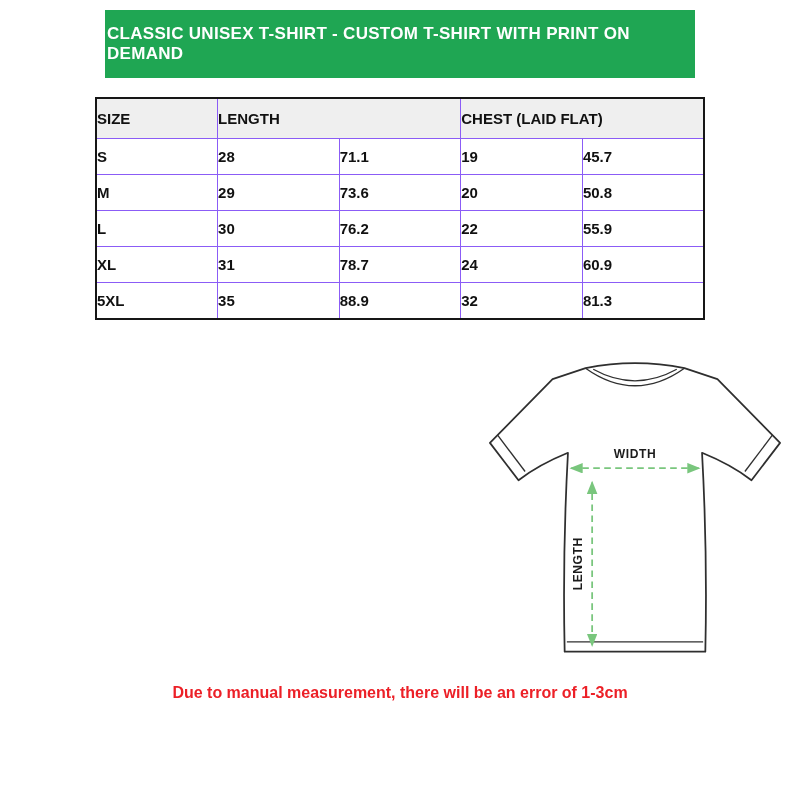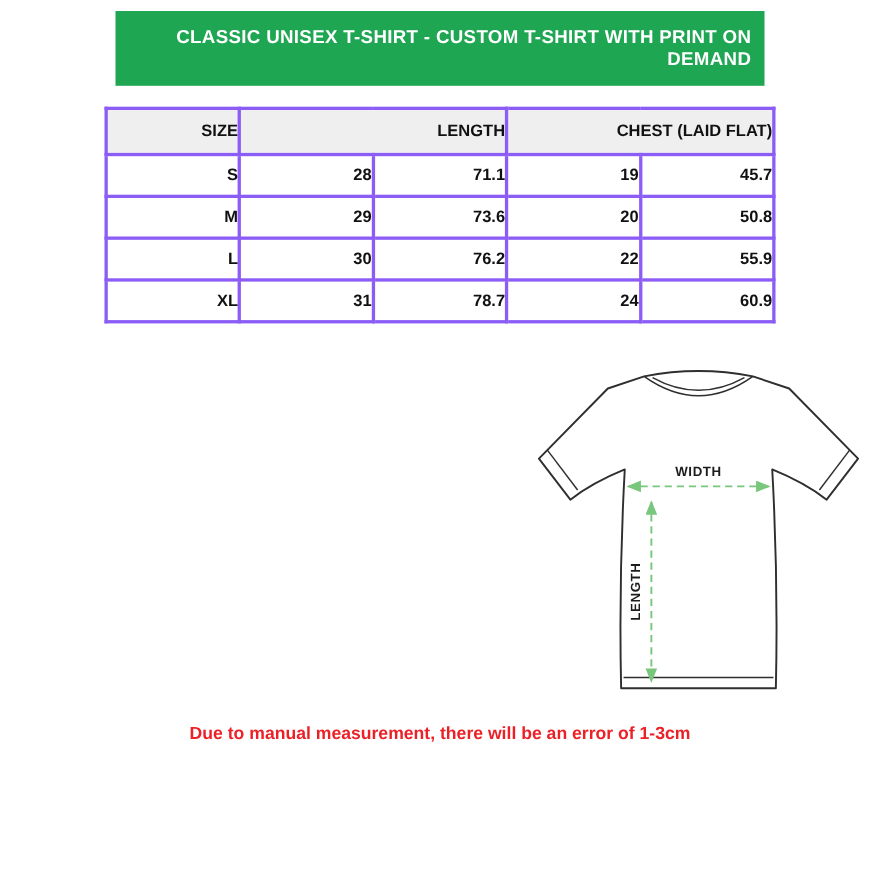--- a/index.html
+++ b/index.html
@@ -8,36 +8,36 @@
     background: #ffffff;
     font-family: "Liberation Sans", sans-serif;
     color: #111111;
     overflow: hidden;
   }
   .banner {
     width: 590px;
     margin: 10px auto 0;
     background: #1fa653;
     color: #ffffff;
-    text-align: right;
+    text-align: left;
     font-weight: 700;
     font-size: 17px;
     letter-spacing: 0.3px;
-    padding: 14px 12px;
+    padding: 14px 2px;
   }
   table.size-chart {
     width: 610px;
     margin: 19px auto 0;
     border-collapse: collapse;
     border: 2px solid #161616;
     table-layout: fixed;
   }
   table.size-chart th, table.size-chart td {
-    border: 3px solid #8b5cf6;
-    text-align: right;
+    border: 1px solid #8b5cf6;
+    text-align: left;
     vertical-align: middle;
   }
   table.size-chart th {
     background: #efefef;
     font-size: 15px;
     font-weight: 700;
     padding: 11px 0;
   }
   table.size-chart td {
     font-size: 15px;
@@ -130,20 +130,27 @@
       <td>22</td>
       <td>55.9</td>
     </tr>
     <tr>
       <td class="size-col">XL</td>
       <td>31</td>
       <td>78.7</td>
       <td>24</td>
       <td>60.9</td>
     </tr>
+    <tr>
+      <td class="size-col">5XL</td>
+      <td>35</td>
+      <td>88.9</td>
+      <td>32</td>
+      <td>81.3</td>
+    </tr>
   </tbody>
 </table>
 
 <div class="diagram-wrap">
   <svg width="330" height="322" viewBox="0 0 300 293">
     <defs>
       <marker id="ah" markerWidth="9" markerHeight="9" refX="6.5" refY="3" orient="auto-start-reverse">
         <path d="M0,0 L7.5,3 L0,6 Z" class="arrow-head"></path>
       </marker>
     </defs>

